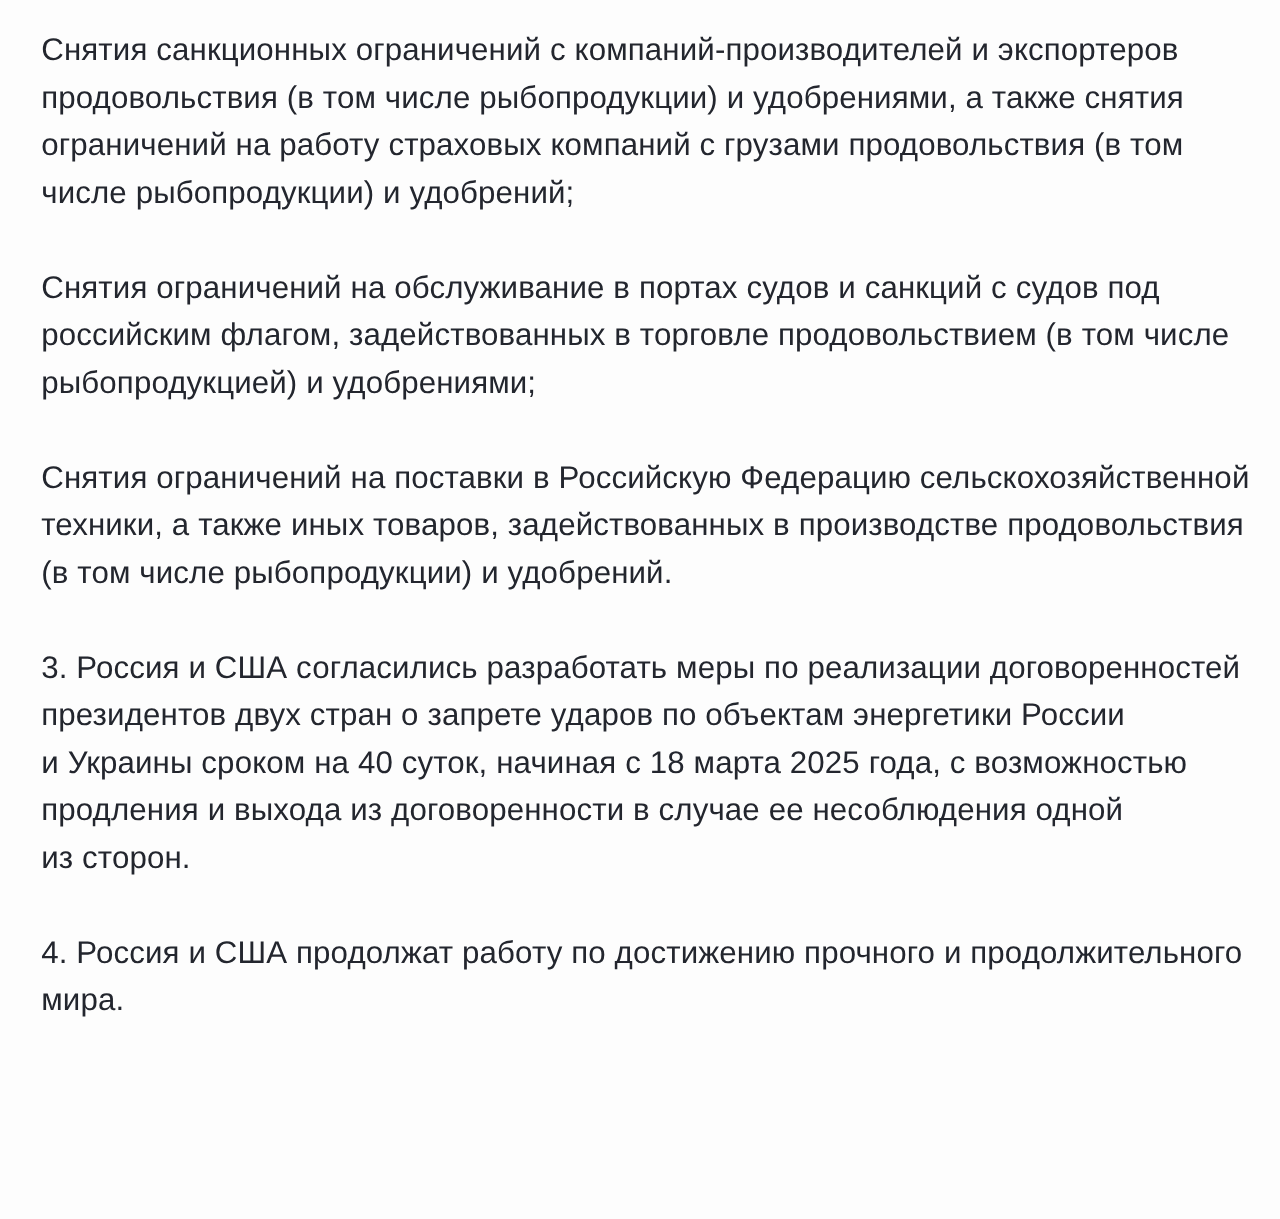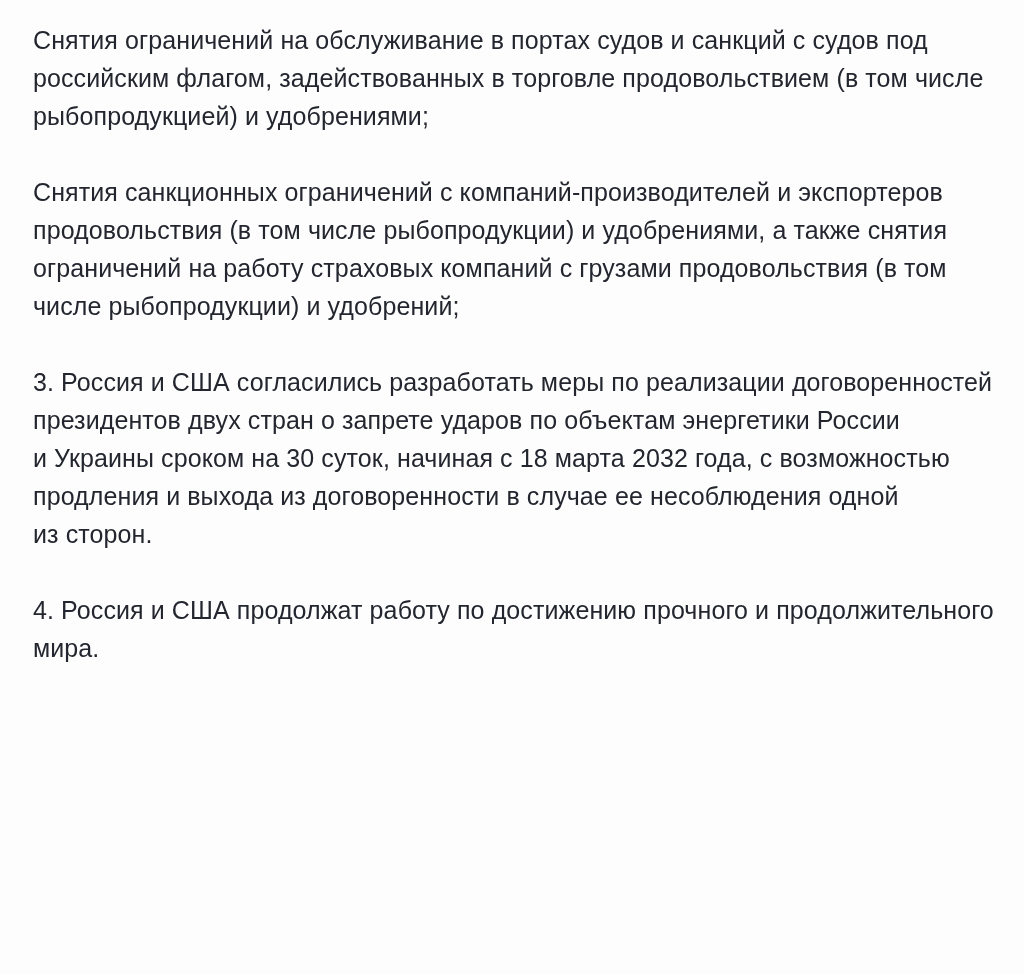--- a/index.html
+++ b/index.html
@@ -26,27 +26,30 @@
     font-weight: 400;
     color: #23262e;
     letter-spacing: 0.1px;
     white-space: pre;
   }
 </style>
 </head>
 <body style="background: rgb(253, 253, 253);">
 
 <main class="doc">
-  <p>Снятия ограничений на обслуживание в портах судов и санкций с судов под
-российским флагом, задействованных в торговле продовольствием (в том числе
-рыбопродукцией) и удобрениями;</p>
   <p>Снятия санкционных ограничений с компаний-производителей и экспортеров
 продовольствия (в том числе рыбопродукции) и удобрениями, а также снятия
 ограничений на работу страховых компаний с грузами продовольствия (в том
 числе рыбопродукции) и удобрений;</p>
+  <p>Снятия ограничений на обслуживание в портах судов и санкций с судов под
+российским флагом, задействованных в торговле продовольствием (в том числе
+рыбопродукцией) и удобрениями;</p>
+  <p>Снятия ограничений на поставки в Российскую Федерацию сельскохозяйственной
+техники, а также иных товаров, задействованных в производстве продовольствия
+(в том числе рыбопродукции) и удобрений.</p>
   <p>3. Россия и США согласились разработать меры по реализации договоренностей
 президентов двух стран о запрете ударов по объектам энергетики России
-и Украины сроком на 30 суток, начиная с 18 марта 2032 года, с возможностью
+и Украины сроком на 40 суток, начиная с 18 марта 2025 года, с возможностью
 продления и выхода из договоренности в случае ее несоблюдения одной
 из сторон.</p>
   <p>4. Россия и США продолжат работу по достижению прочного и продолжительного
 мира.</p>
 </main>
 
 </body></html>

